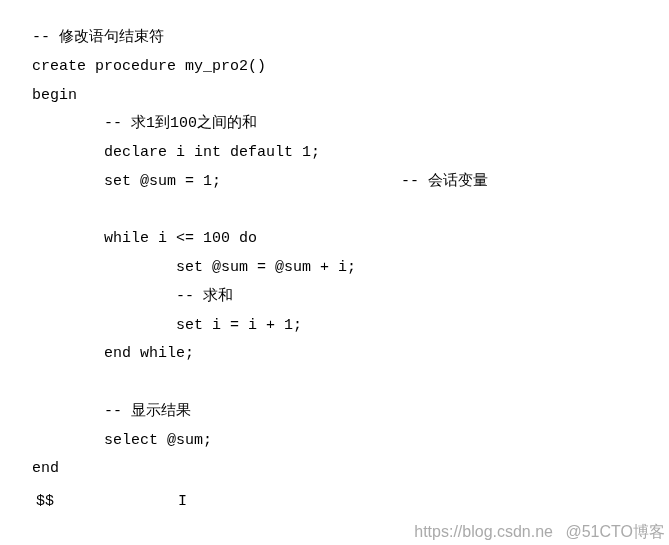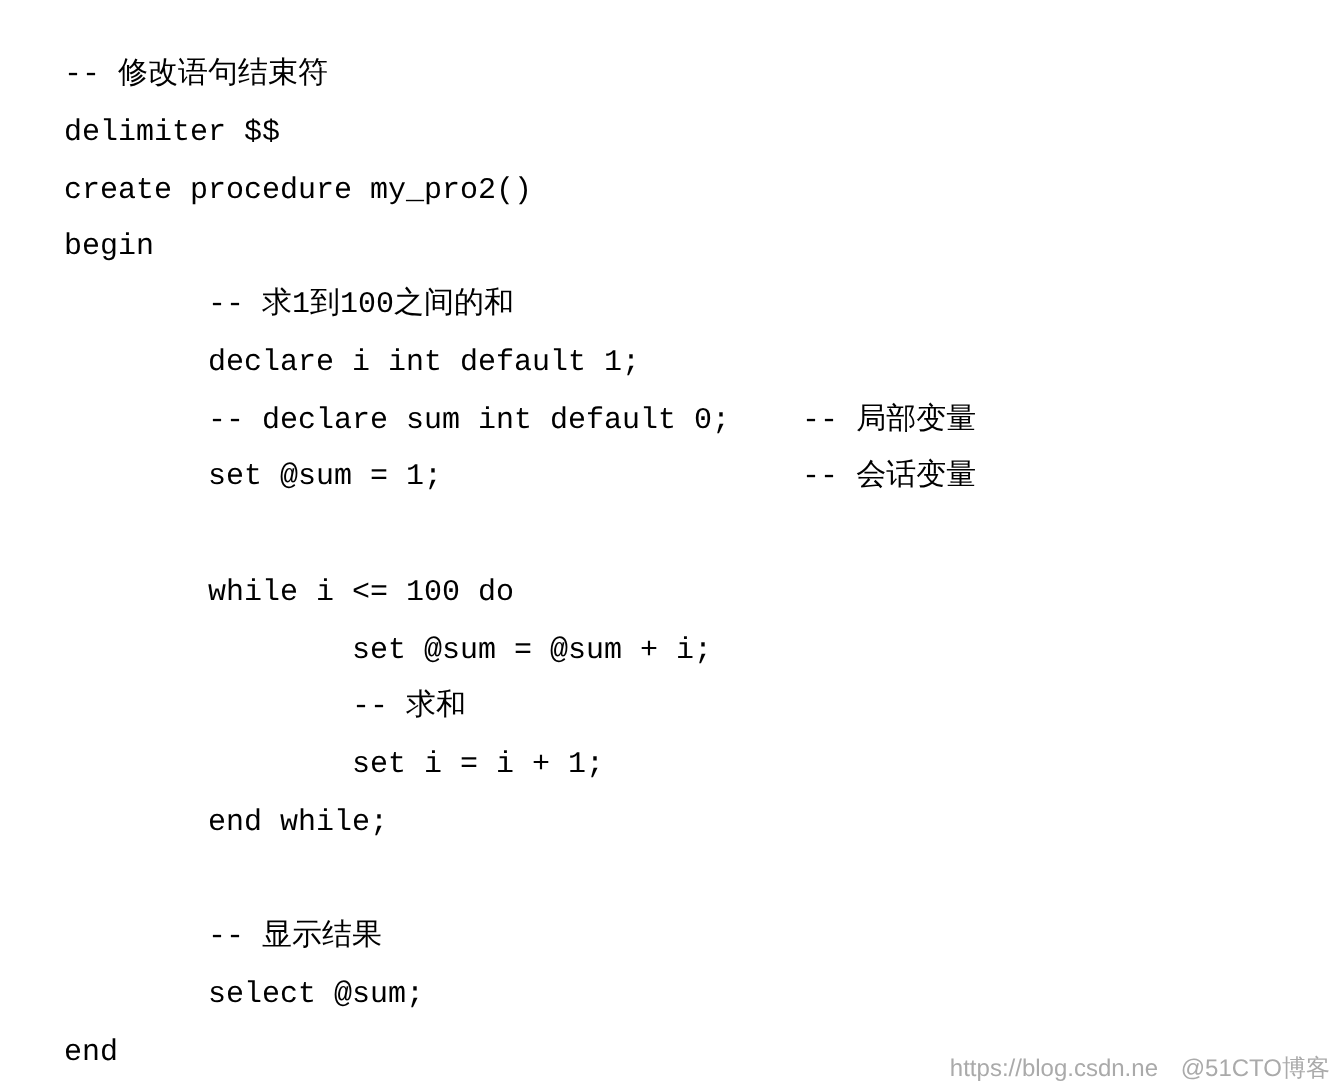--- a/index.html
+++ b/index.html
@@ -29,37 +29,35 @@
     .code-line {
       white-space: pre;
       color: #000000;
       display: block;
     }
 
     .watermark {
       position: absolute;
       bottom: 8px;
       right: 8px;
-      font-size: 12px;
+      font-size: 16px;
       color: #aaaaaa;
       font-family: Arial, sans-serif;
     }
   </style>
 </head>
 <body>
 
 <div class="code-container">
   <div id="code-lines">
       <span class="code-line">-- 修改语句结束符</span>
-      <span class="code-line">delimiter $$</span>
       <span class="code-line">create procedure my_pro2()</span>
       <span class="code-line">begin</span>
       <span class="code-line">        -- 求1到100之间的和</span>
       <span class="code-line">        declare i int default 1;</span>
-      <span class="code-line">        -- declare sum int default 0;    -- 局部变量</span>
       <span class="code-line">        set @sum = 1;                    -- 会话变量</span>
       <span class="code-line">&nbsp;</span>
       <span class="code-line">        while i &lt;= 100 do</span>
       <span class="code-line">                set @sum = @sum + i;</span>
       <span class="code-line">                -- 求和</span>
       <span class="code-line">                set i = i + 1;</span>
       <span class="code-line">        end while;</span>
       <span class="code-line">&nbsp;</span>
       <span class="code-line">        -- 显示结果</span>
       <span class="code-line">        select @sum;</span>

